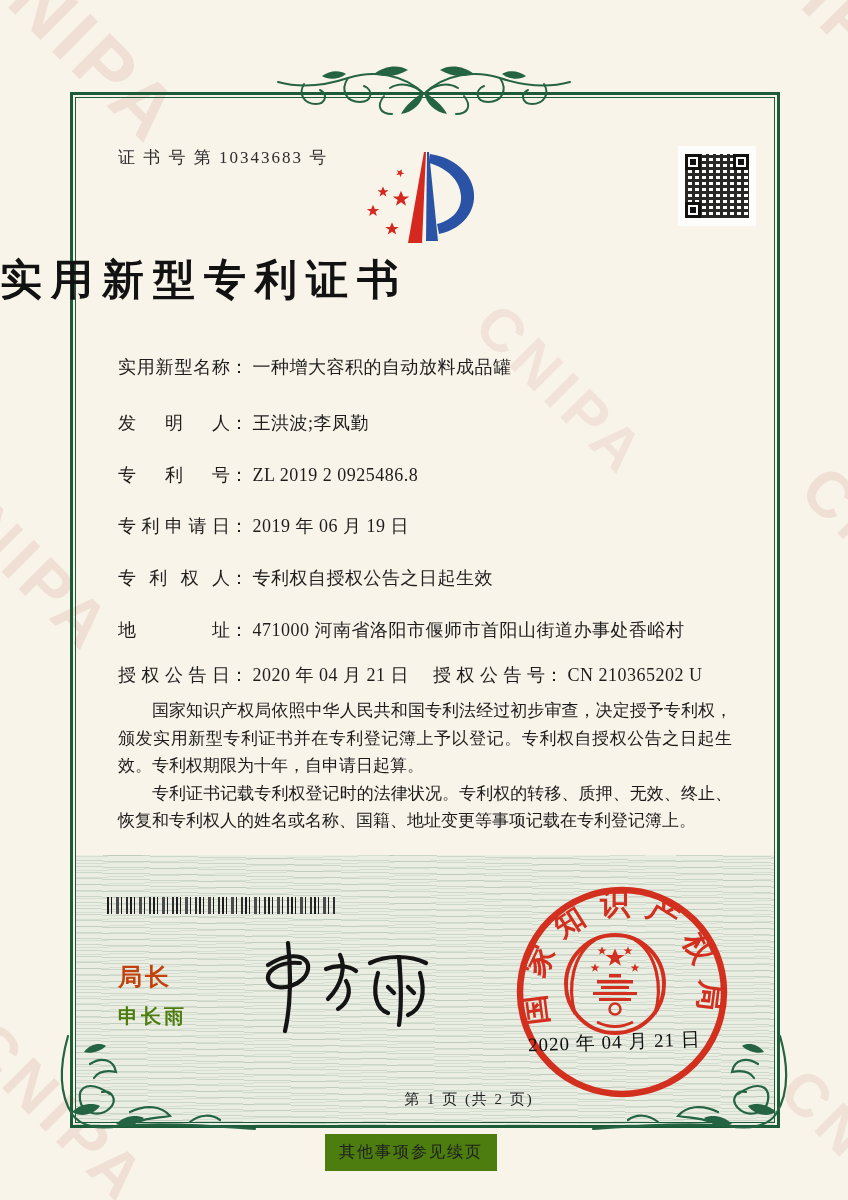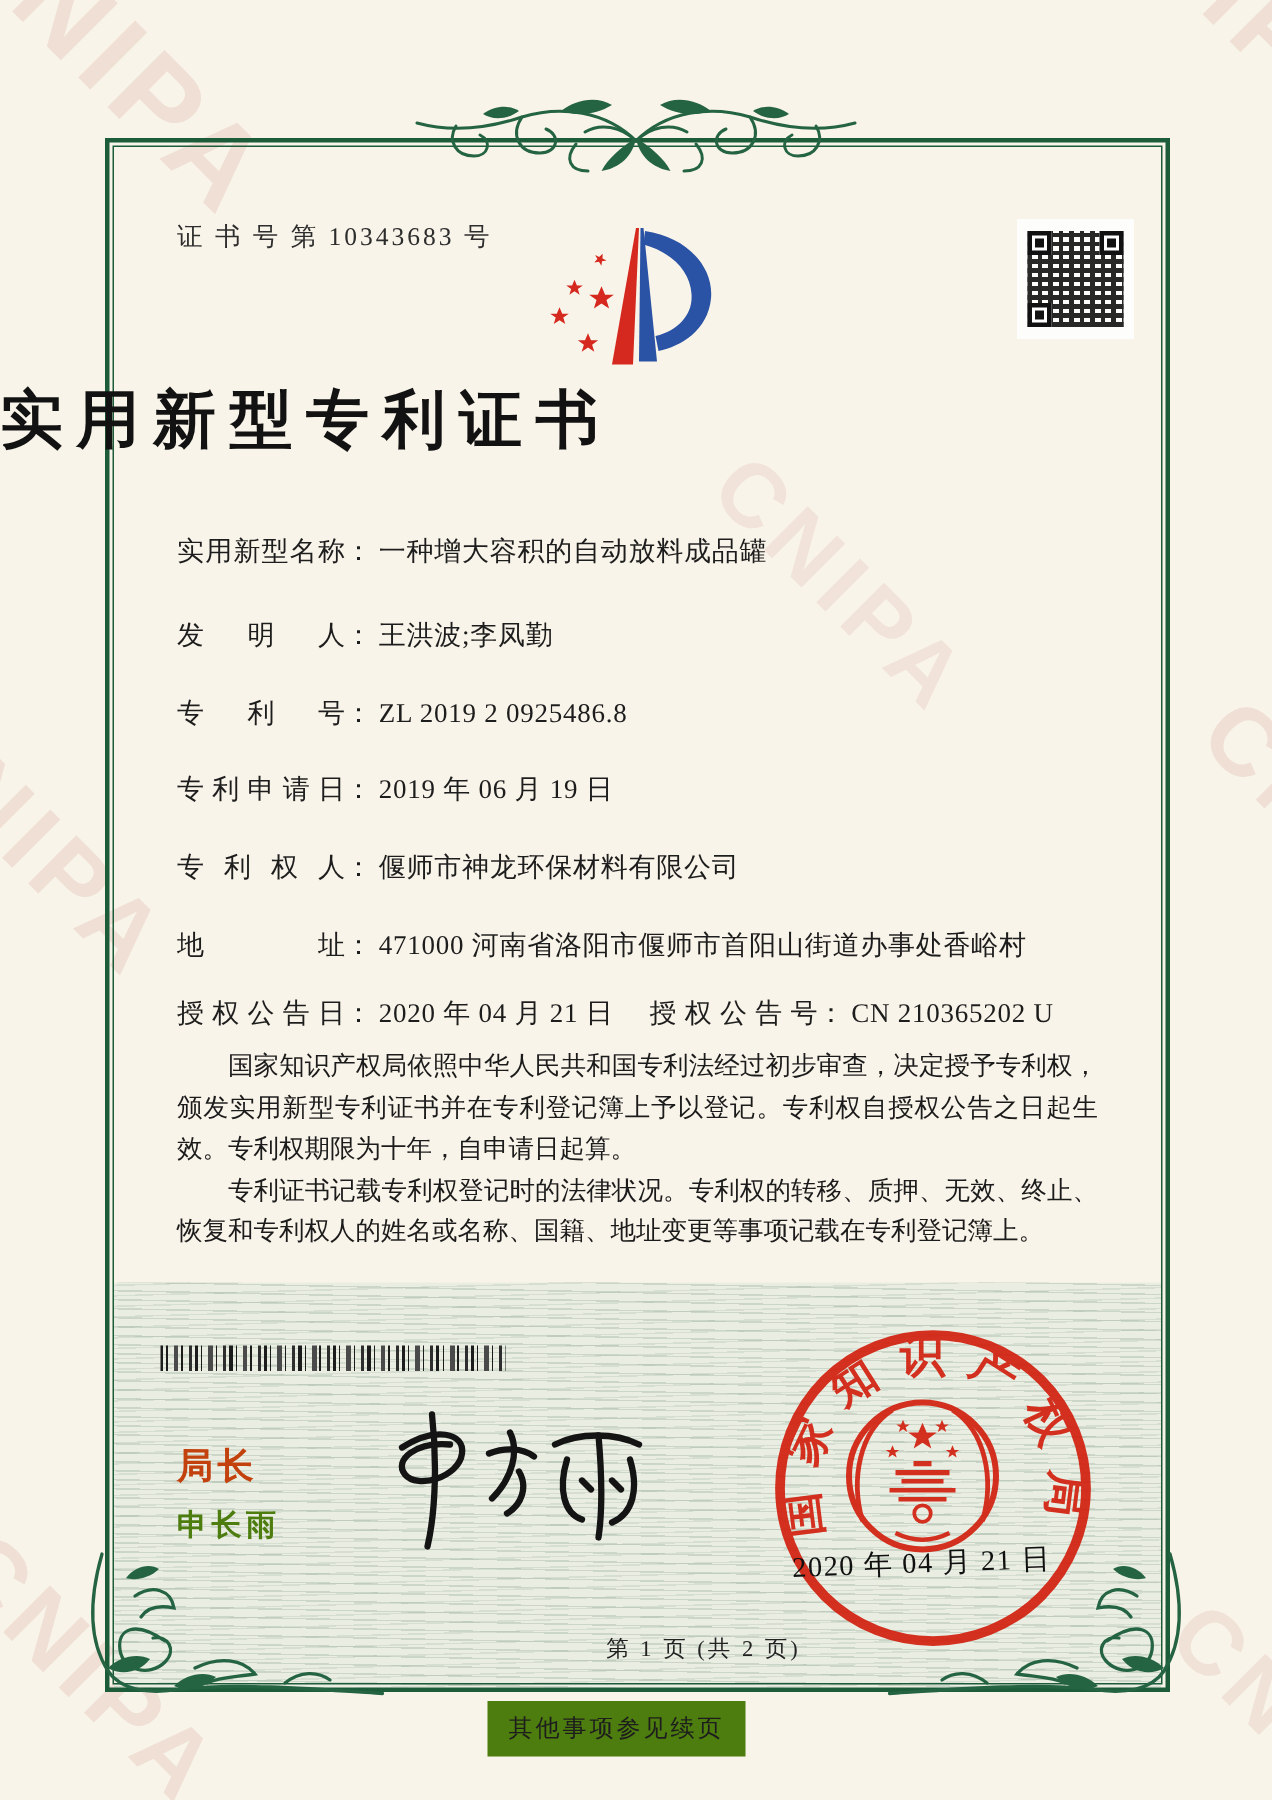--- a/index.html
+++ b/index.html
@@ -200,21 +200,21 @@
   <div class="field-row r3">
     <span class="f-label">专利号</span><span class="f-colon">：</span>
     <span class="f-value">ZL 2019 2 0925486.8</span>
   </div>
   <div class="field-row r4">
     <span class="f-label">专利申请日</span><span class="f-colon">：</span>
     <span class="f-value">2019 年 06 月 19 日</span>
   </div>
   <div class="field-row r5">
     <span class="f-label">专利权人</span><span class="f-colon">：</span>
-    <span class="f-value">偃师市神龙环保材料有限公司</span>
+    <span class="f-value">专利权自授权公告之日起生效</span>
   </div>
   <div class="field-row r6">
     <span class="f-label">地址</span><span class="f-colon">：</span>
     <span class="f-value">471000 河南省洛阳市偃师市首阳山街道办事处香峪村</span>
   </div>
   <div class="field-row r7">
     <span class="pair-left">
       <span class="f-label">授权公告日</span><span class="f-colon">：</span>
       <span class="f-value">2020 年 04 月 21 日</span>
     </span>

